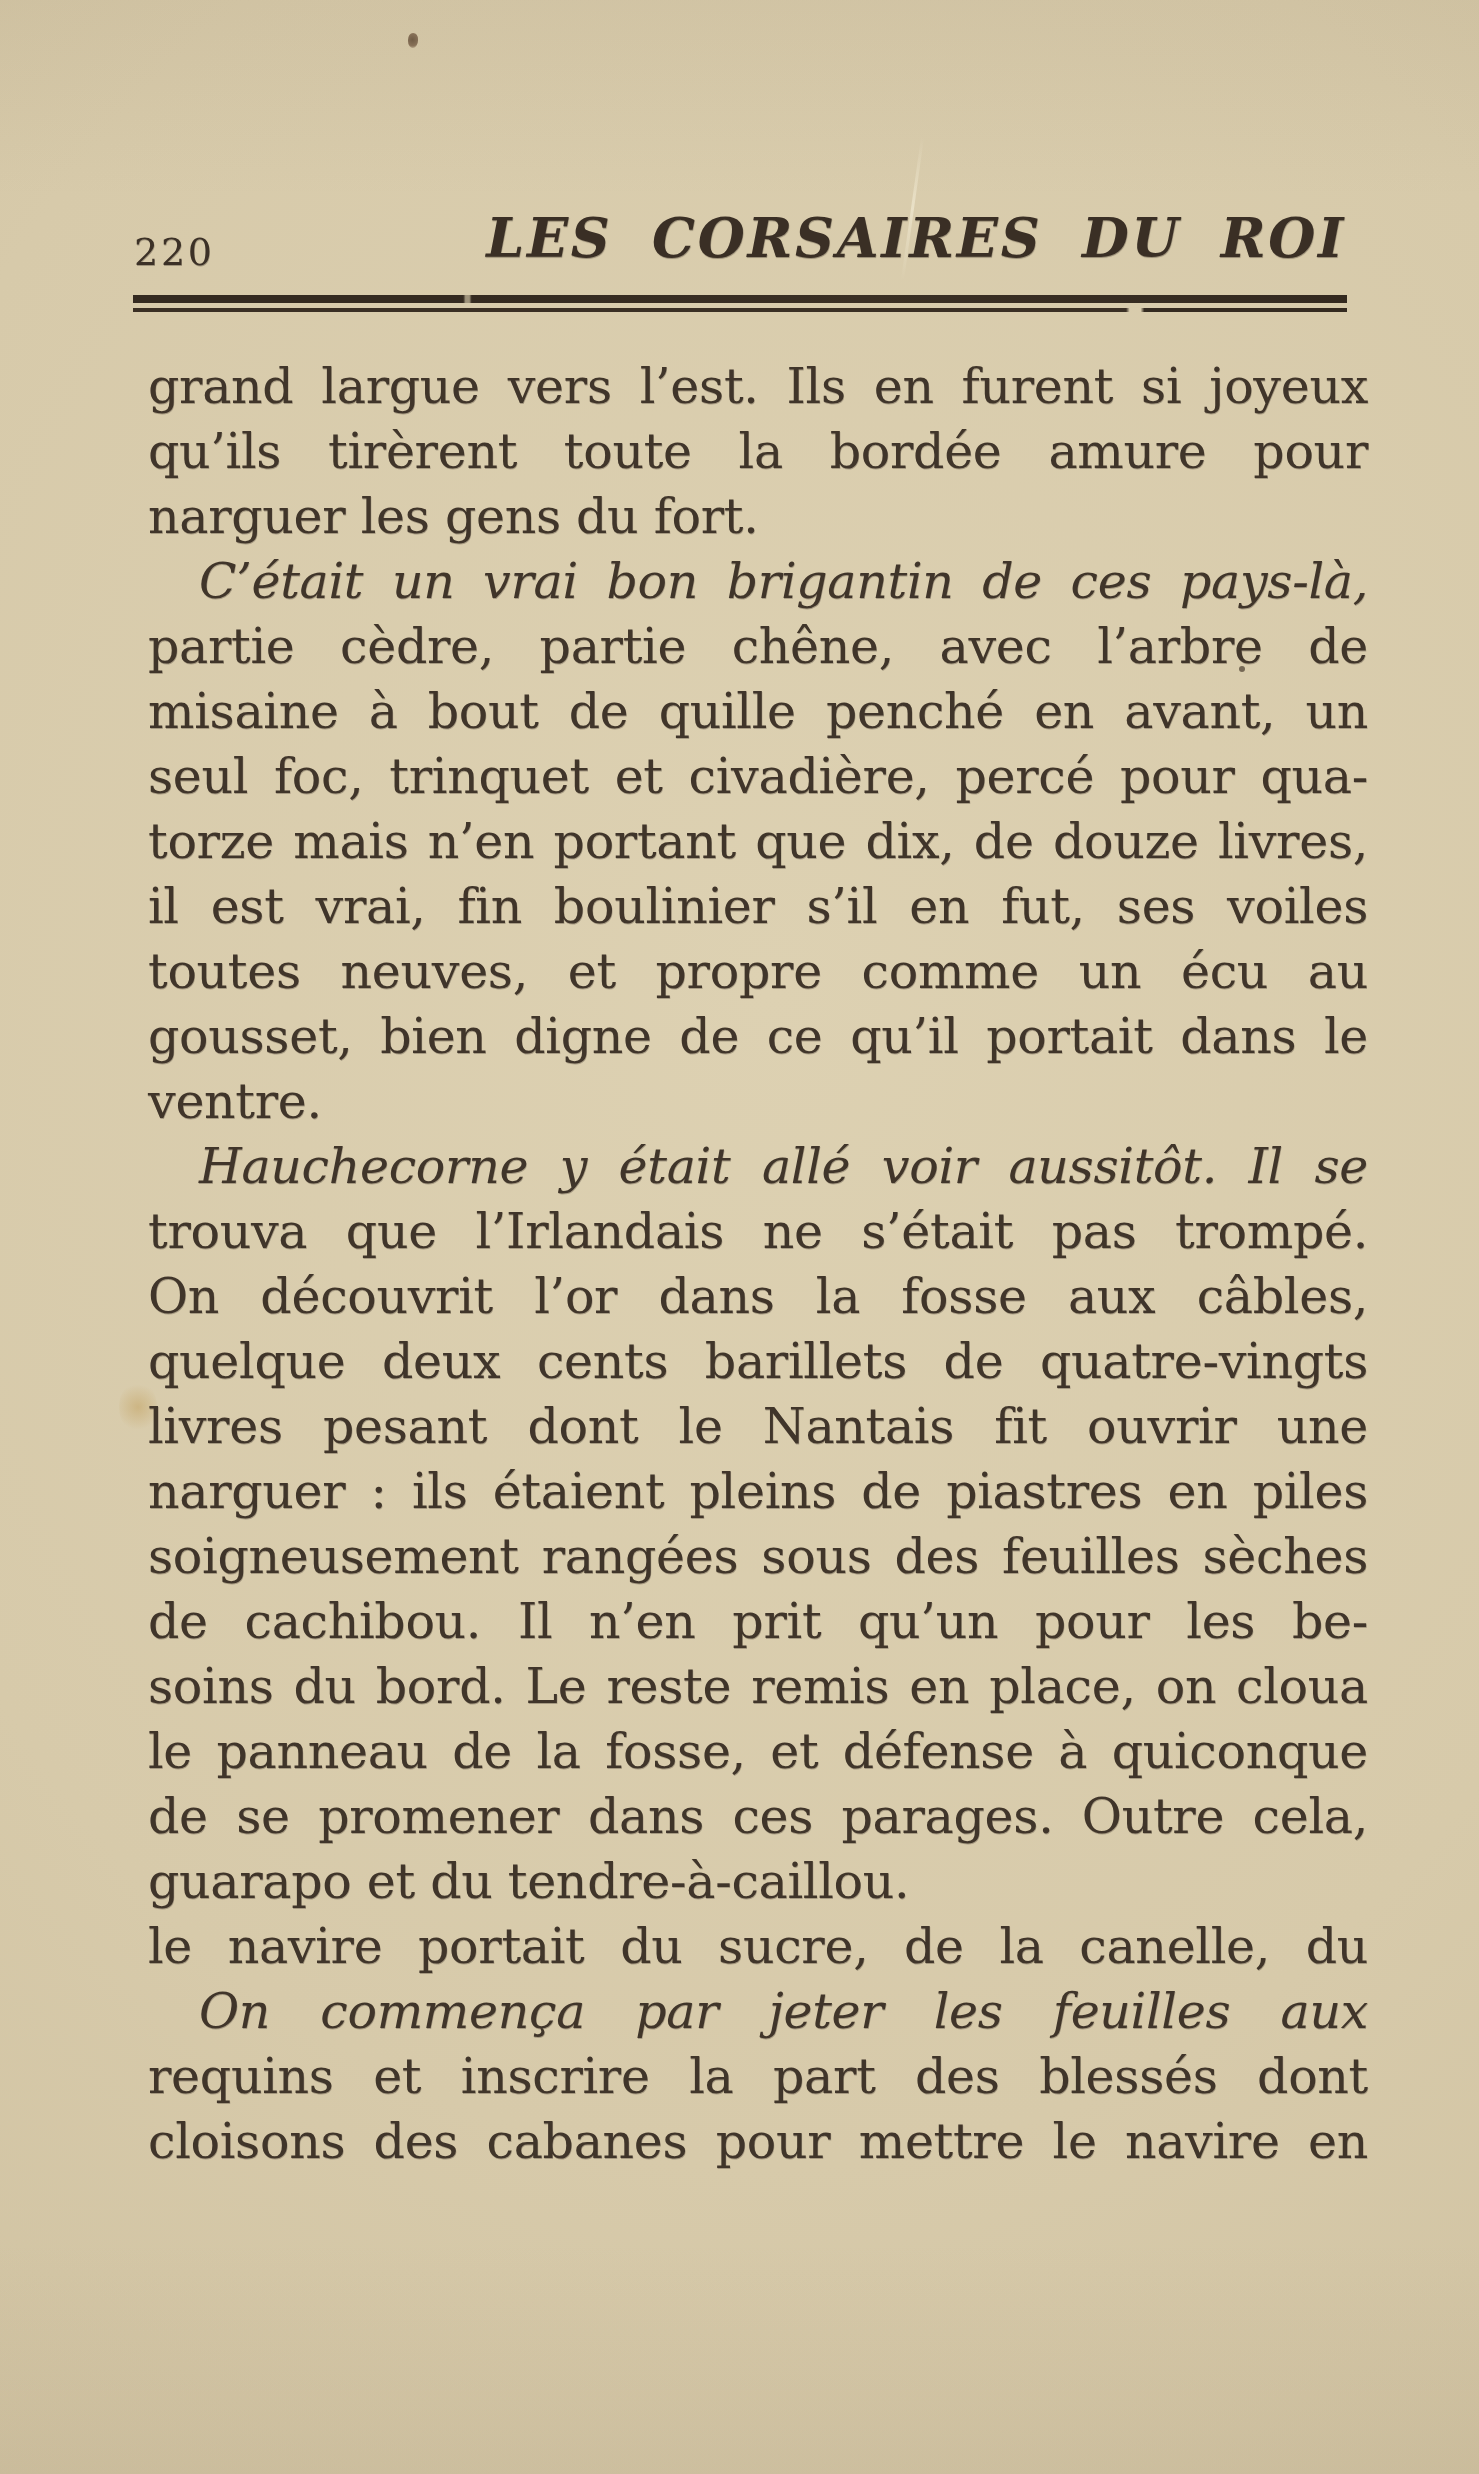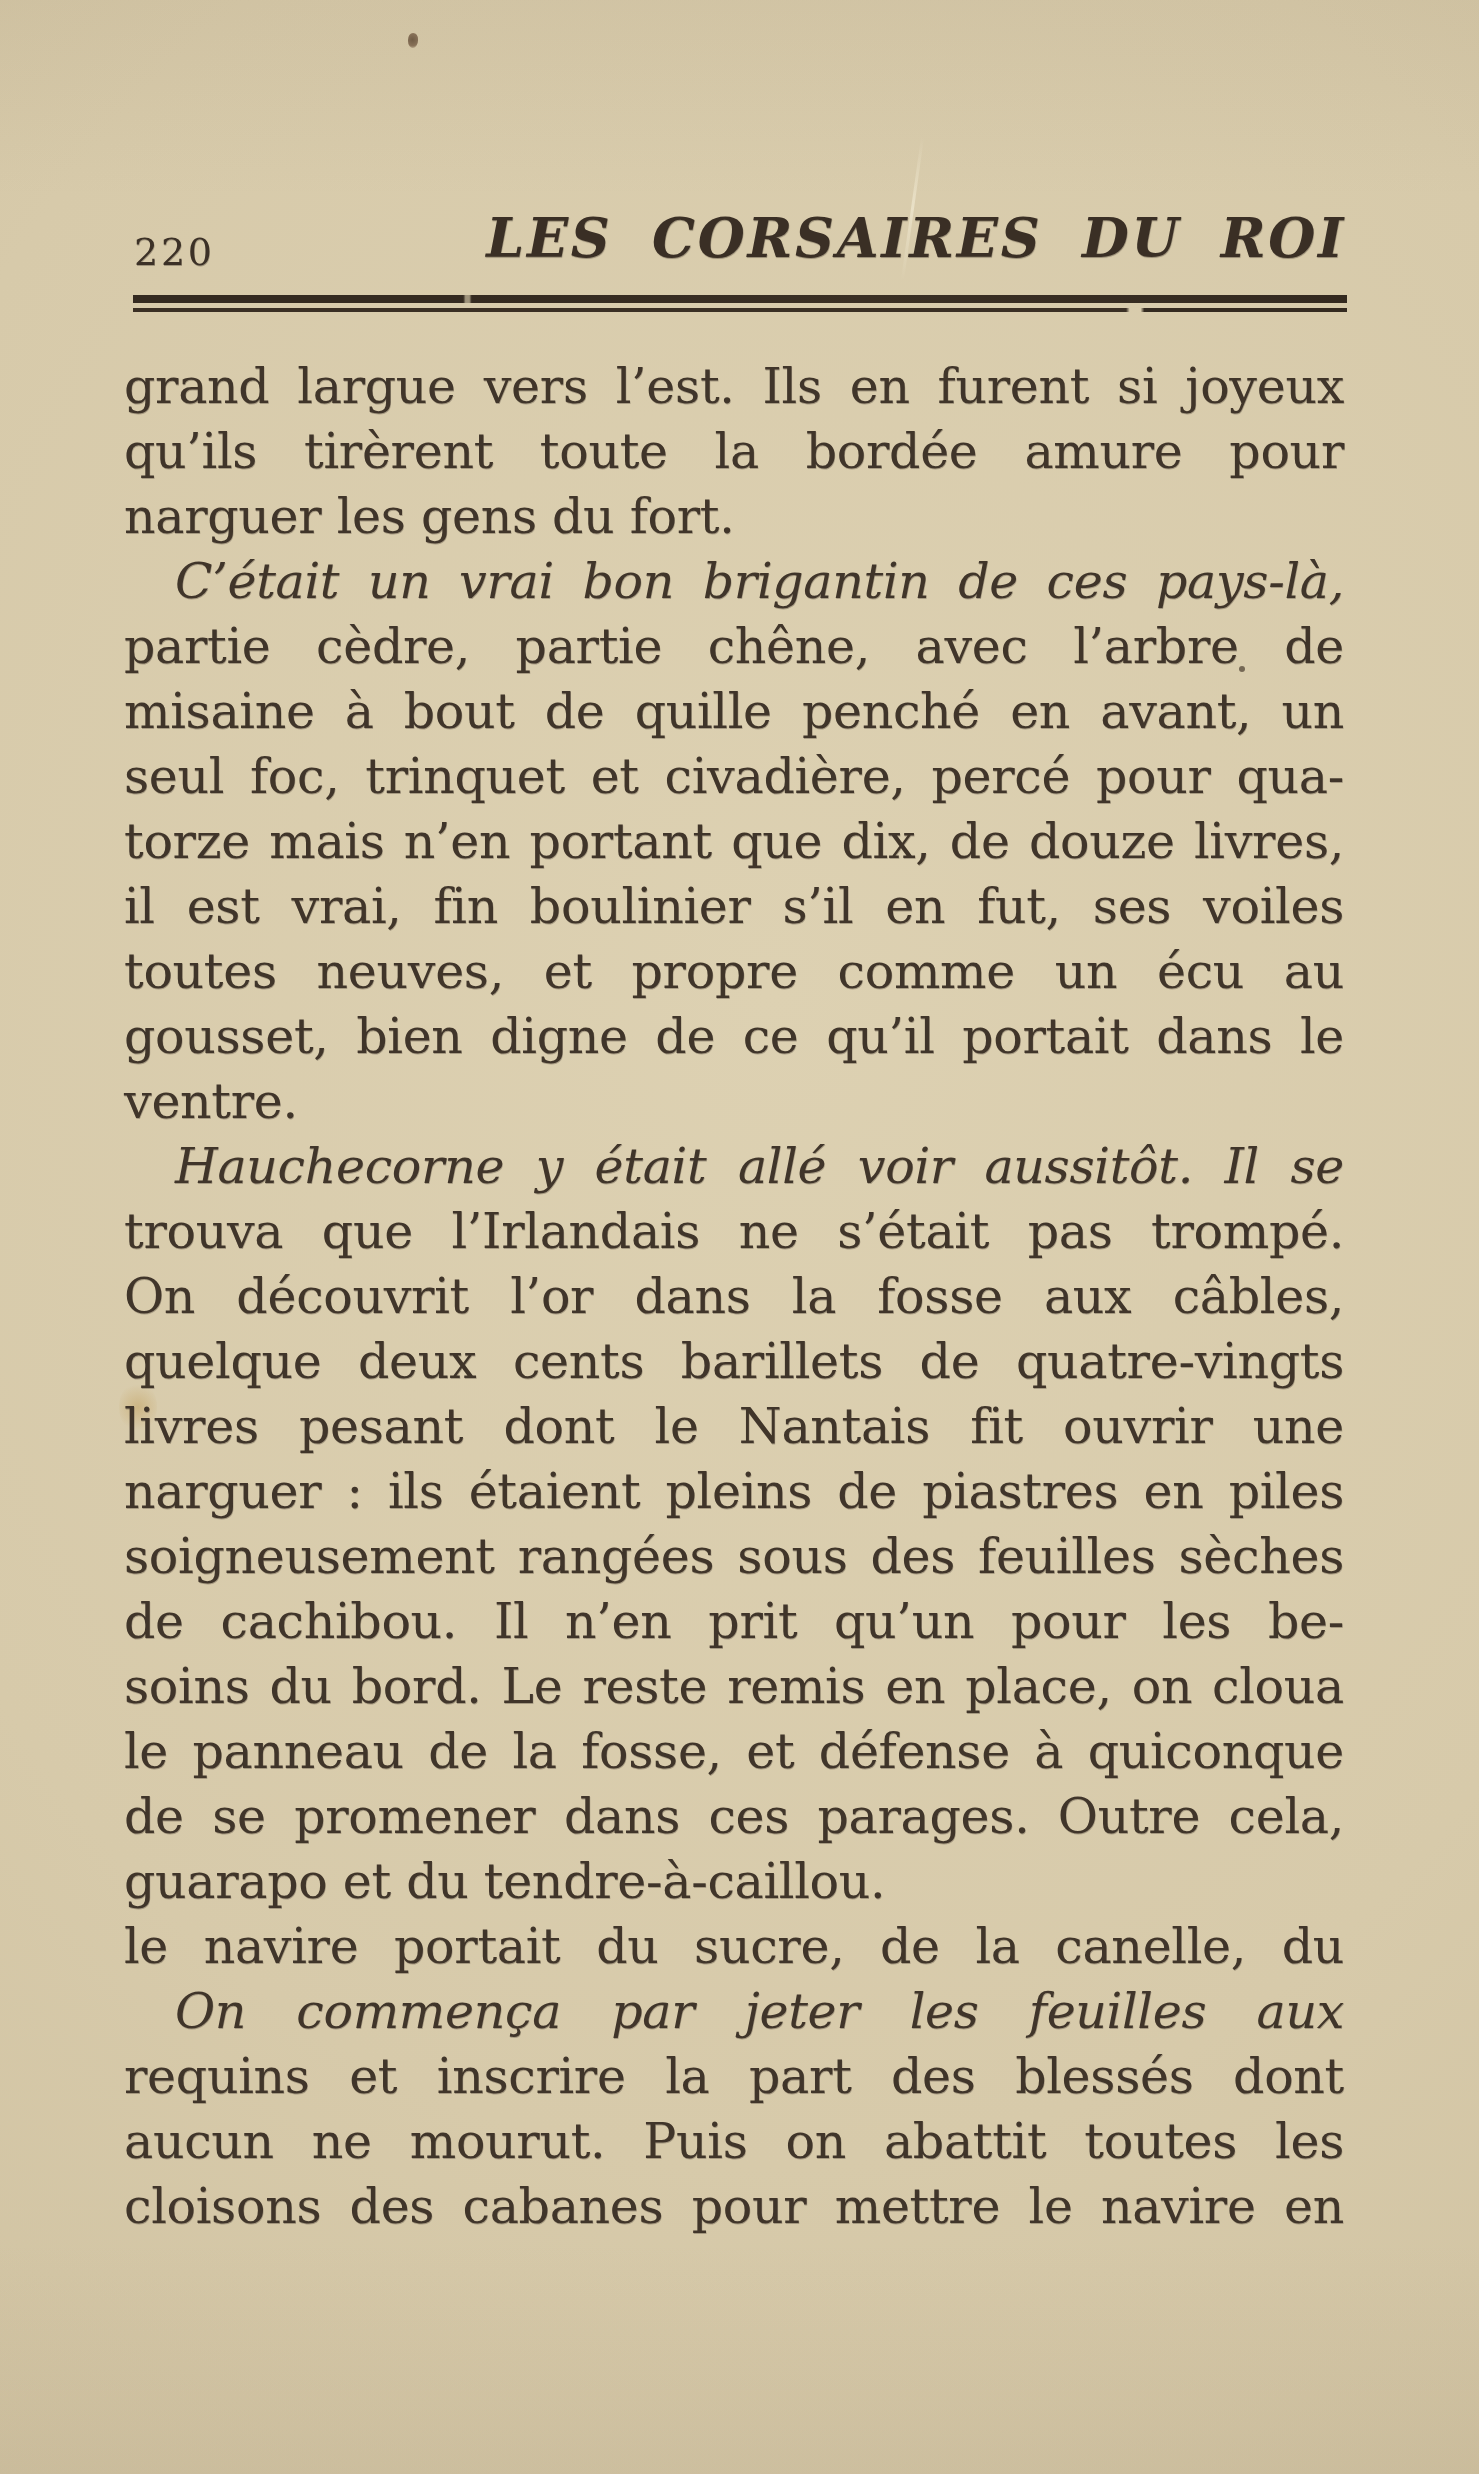--- a/index.html
+++ b/index.html
@@ -42,21 +42,21 @@
       #342a20 27.9%, #3a2f24 60%, #342a20 100%);
   }
   .rule-thin {
     position:absolute; left:133px; top:308px; width:1214px; height:3.6px;
     background:linear-gradient(90deg,
       #3a2f24 0%, #3a2f24 81.8%, rgba(58,47,36,0) 82.1%, rgba(58,47,36,0) 83.0%,
       #342a20 83.3%, #342a20 100%);
   }
 
   .body-text {
-    position:absolute; left:124px; top:354px; width:1220px;
+    position:absolute; left:148px; top:354px; width:1220px;
     font-size:49px; line-height:65px;
     letter-spacing:-0.3px;
     color:#40352a;
     text-shadow:0.5px 0.5px 0.6px rgba(64,53,42,0.33);
   }
   .para { margin:0; }
   .line { text-align:justify; text-align-last:justify; }
   .line.last { text-align:center; text-align-last:left; }
   .line.indent { text-indent:51px;font-style:italic; }
 
@@ -131,19 +131,18 @@
       <div class="line">soins du bord. Le reste remis en place, on cloua</div>
       <div class="line">le panneau de la fosse, et défense à quiconque</div>
       <div class="line">de se promener dans ces parages. Outre cela,</div>
       <div class="line last">guarapo et du tendre-à-caillou.</div>
       <div class="line">le navire portait du sucre, de la canelle, du</div>
     </div>
 
     <div class="para">
       <div class="line indent">On commença par jeter les feuilles aux</div>
       <div class="line">requins et inscrire la part des blessés dont</div>
-      <div class="line">aucun ne mourut. Puis on abattit toutes les</div>
       <div class="line">cloisons des cabanes pour mettre le navire en</div>
     </div>
 
   </div>
 </div>
 
 
 </body></html>

